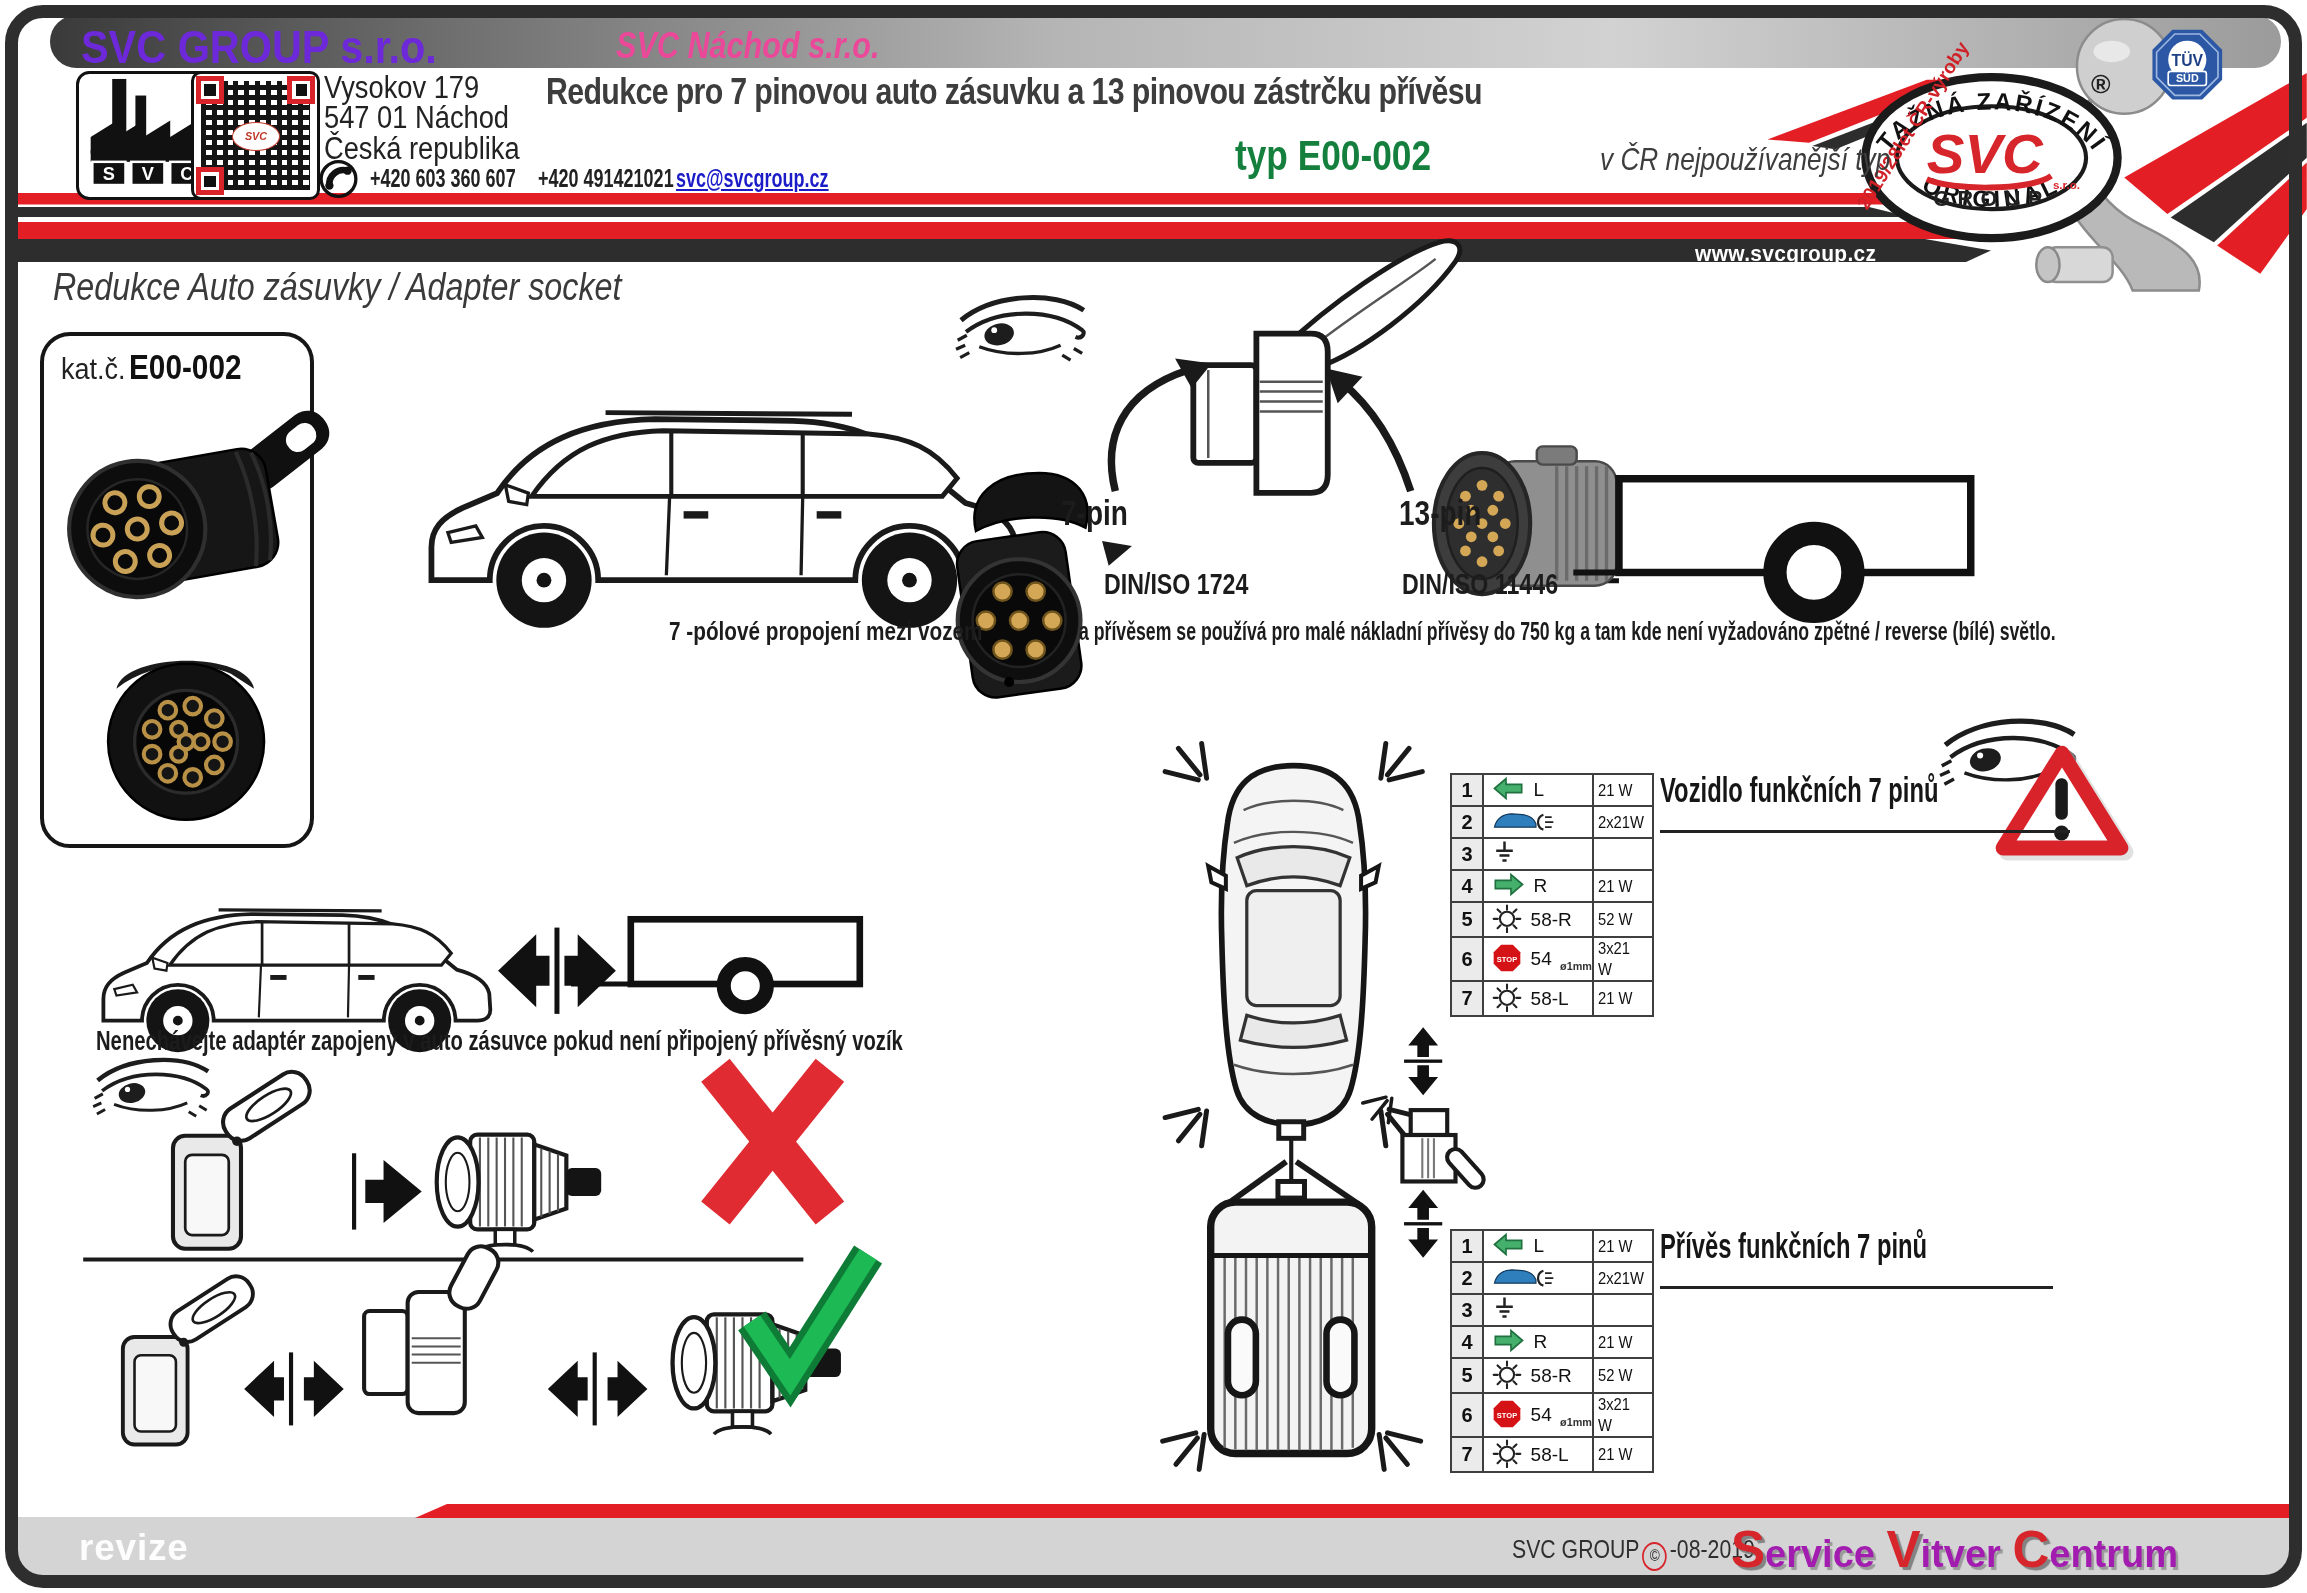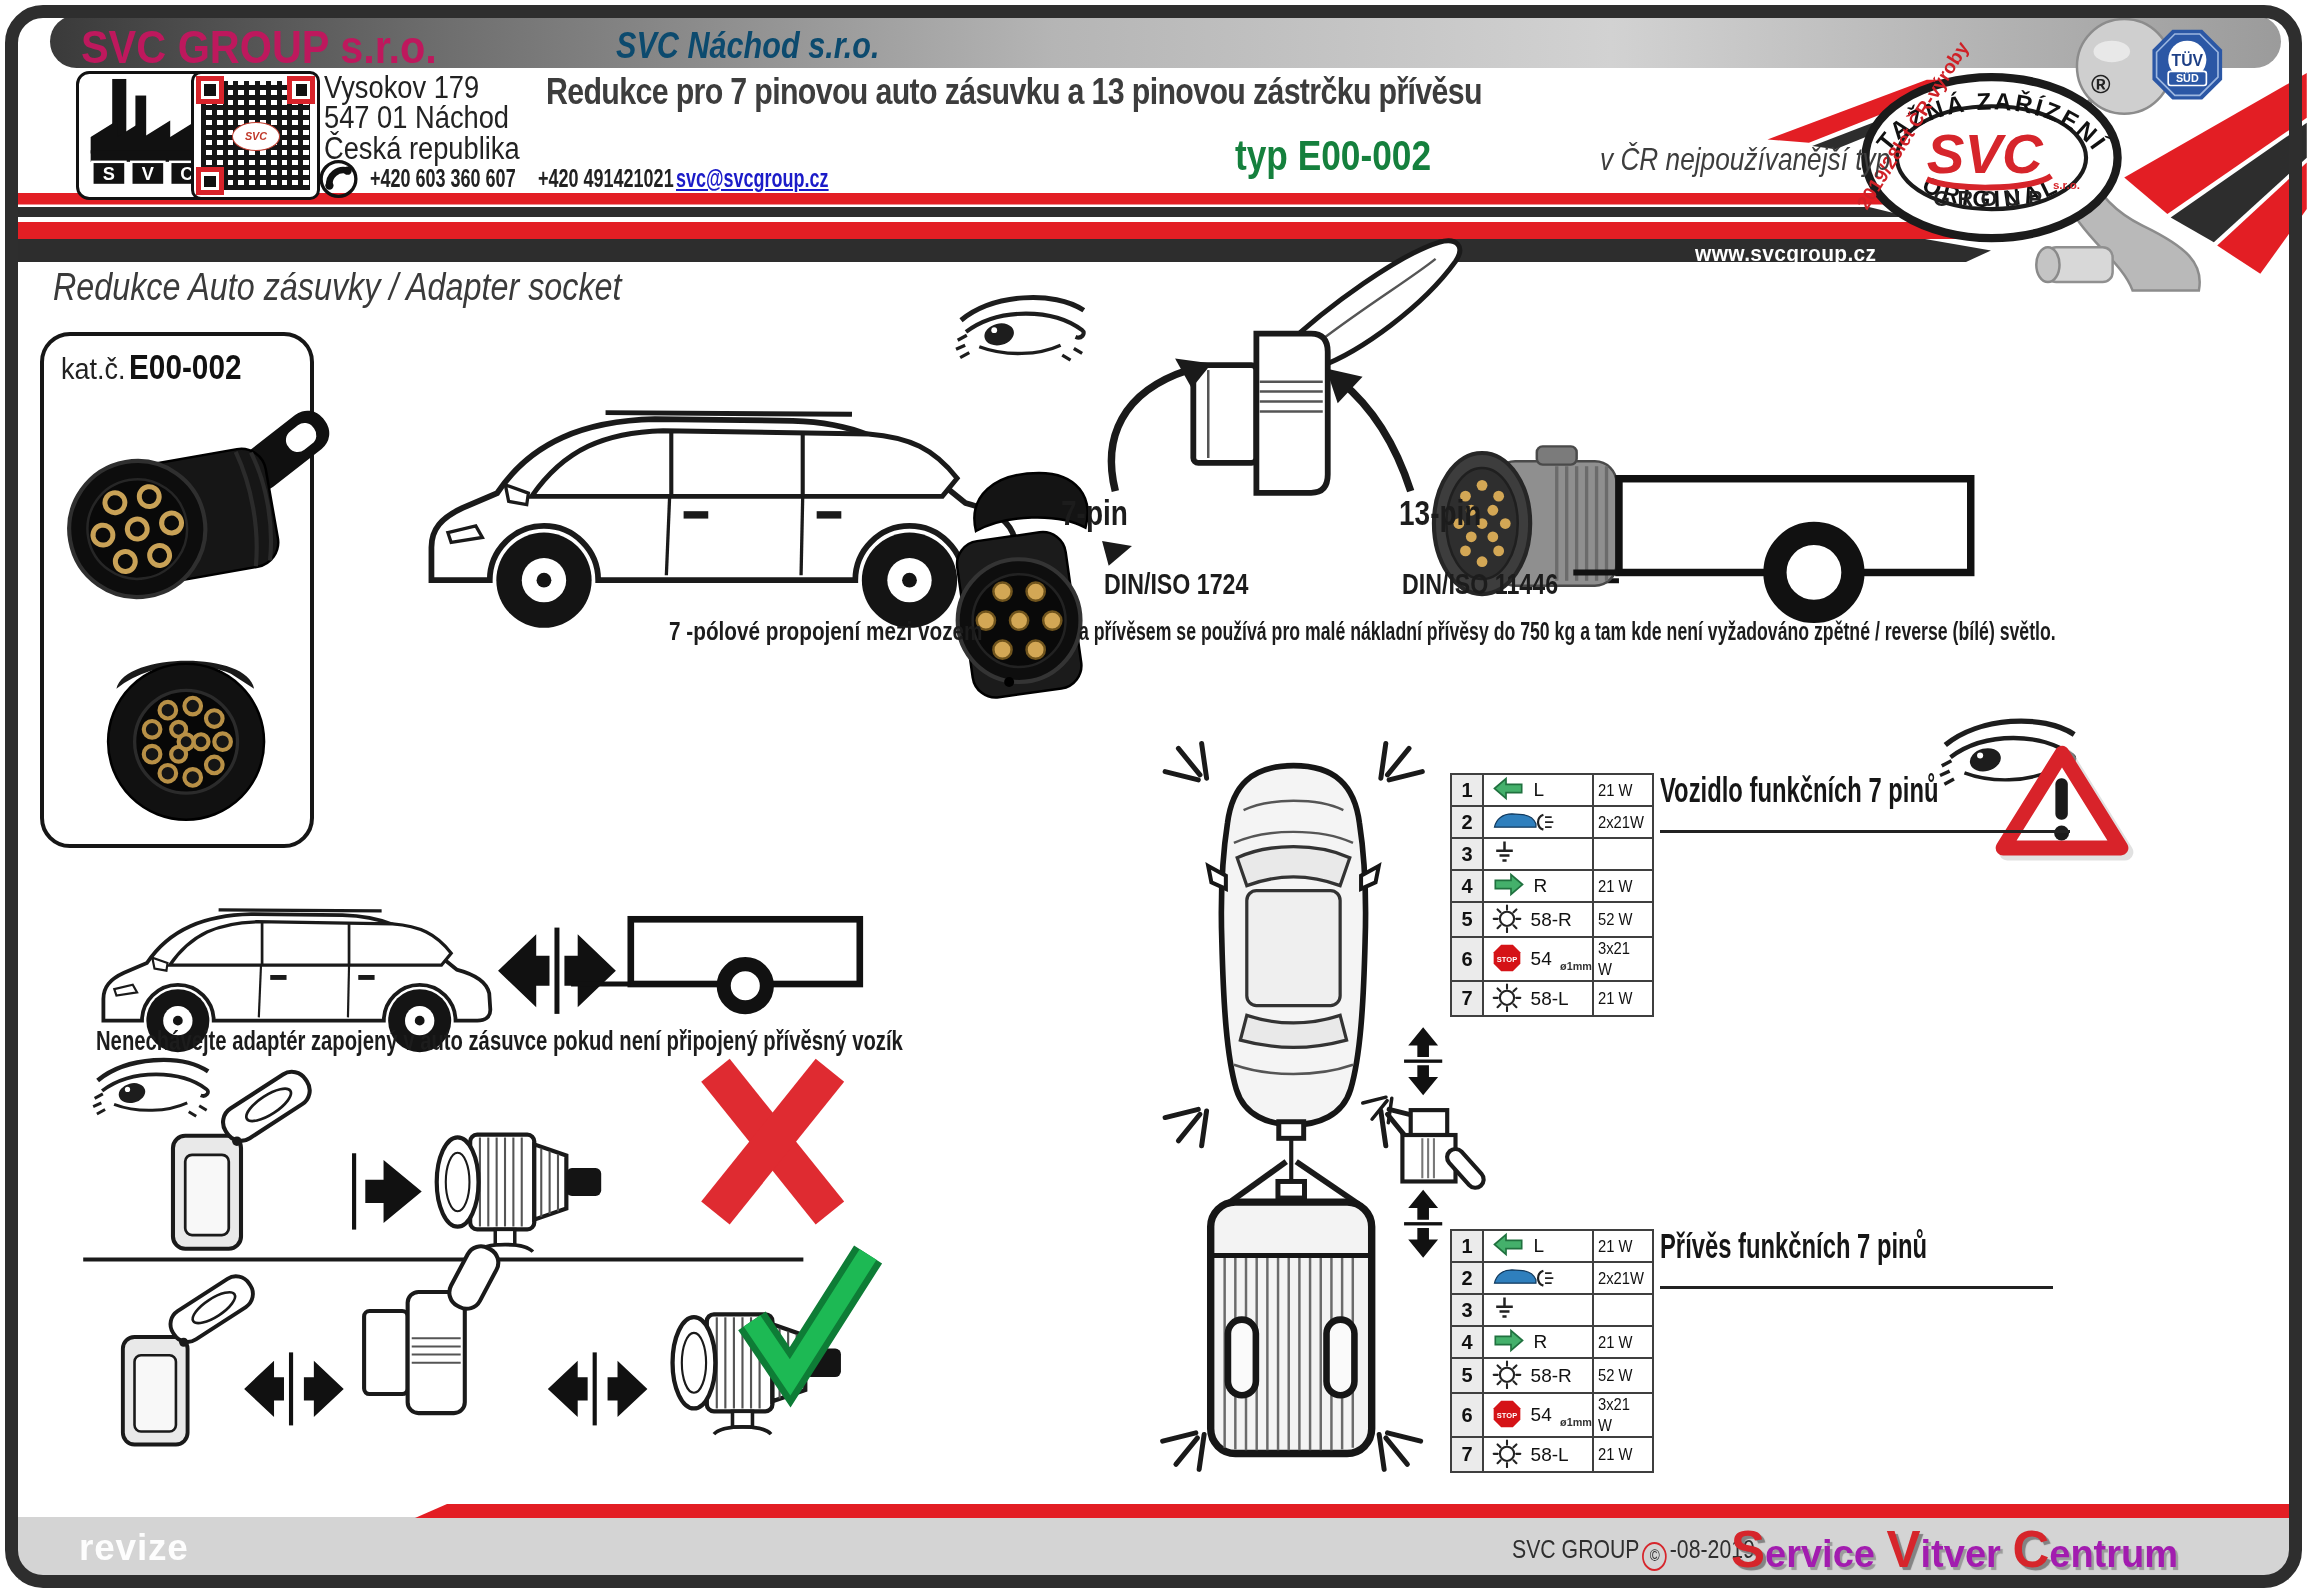--- a/index.html
+++ b/index.html
@@ -9,22 +9,22 @@
   .cnd{display:inline-block;transform-origin:0 50%;}
   .sx95{transform:scaleX(.95);} .sx9{transform:scaleX(.9);} .sx88{transform:scaleX(.88);}
   .sx85{transform:scaleX(.85);} .sx82{transform:scaleX(.82);} .sx8{transform:scaleX(.8);}
   .sx78{transform:scaleX(.78);} .sx75{transform:scaleX(.75);} .sx72{transform:scaleX(.72);} .sx68{transform:scaleX(.68);}
   
   .frame{position:absolute;left:5px;top:5px;right:5px;bottom:5px;border:13.3px solid #2e2e2e;
          border-radius:38px;z-index:50;pointer-events:none;}
   
   .hbar{position:absolute;left:50px;top:15px;width:2231px;height:53px;border-radius:26.6px;z-index:2;
         background:linear-gradient(90deg,#3a3a3a 0%,#6f6f6f 18%,#b5b5b5 45%,#d2d2d2 70%,#9b9b9b 100%);}
-  .company{left:81px;top:20px;font-size:46px;font-weight:bold;color:#be185d;z-index:10;}
-  .branch{left:616px;top:25px;font-size:36px;font-weight:bold;font-style:italic;color:#0c4a6e;z-index:10;}
+  .company{left:81px;top:20px;font-size:46px;font-weight:bold;color:#6d28d9;z-index:10;}
+  .branch{left:616px;top:25px;font-size:36px;font-weight:bold;font-style:italic;color:#ec4899;z-index:10;}
   .logobox{position:absolute;left:76px;top:71px;width:148px;height:123px;background:#fff;
            border:3.3px solid #111;border-radius:13.3px;z-index:4;}
   .qrbox{position:absolute;left:191px;top:71px;width:123px;height:123px;background:#fff;
          border:3.3px solid #111;border-radius:10px;z-index:4;}
   .qrpat{position:absolute;left:6.6px;top:6.6px;right:6.6px;bottom:6.6px;
     background:repeating-linear-gradient(90deg,#151515 0 5px,transparent 5px 10.8px),
                repeating-linear-gradient(0deg,#151515 0 5px,transparent 5px 10px);}
   .qf{position:absolute;width:28px;height:28px;border:5px solid #d8232a;background:#fff;box-sizing:border-box;}
   .qfi{position:absolute;left:3.3px;top:3.3px;width:11.6px;height:11.6px;background:#111;}
   .qrlogo{position:absolute;left:38px;top:48px;width:46px;height:26.6px;background:#fff;border:1.7px solid #c0392b;

